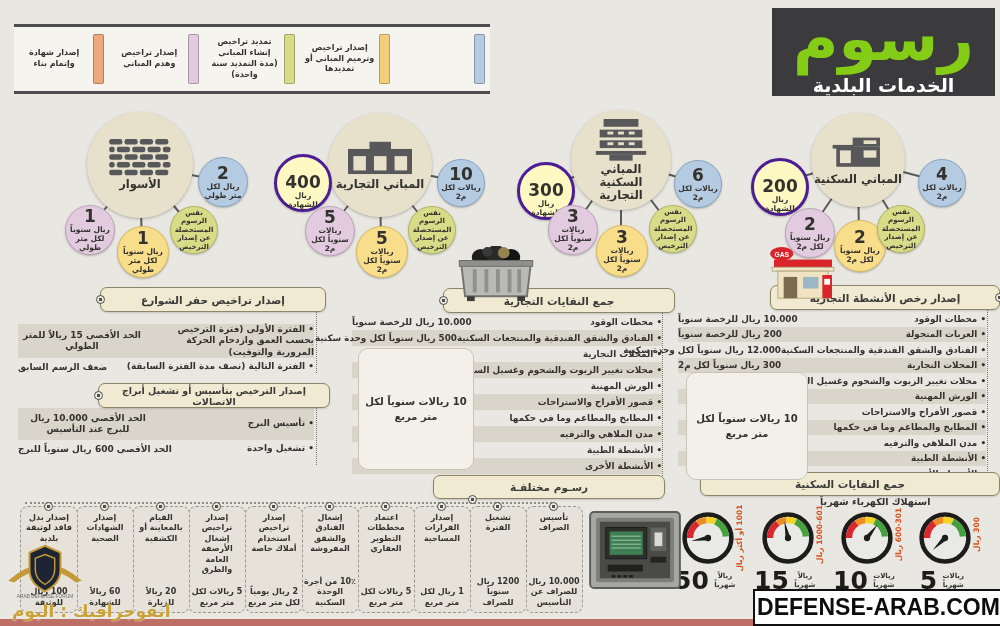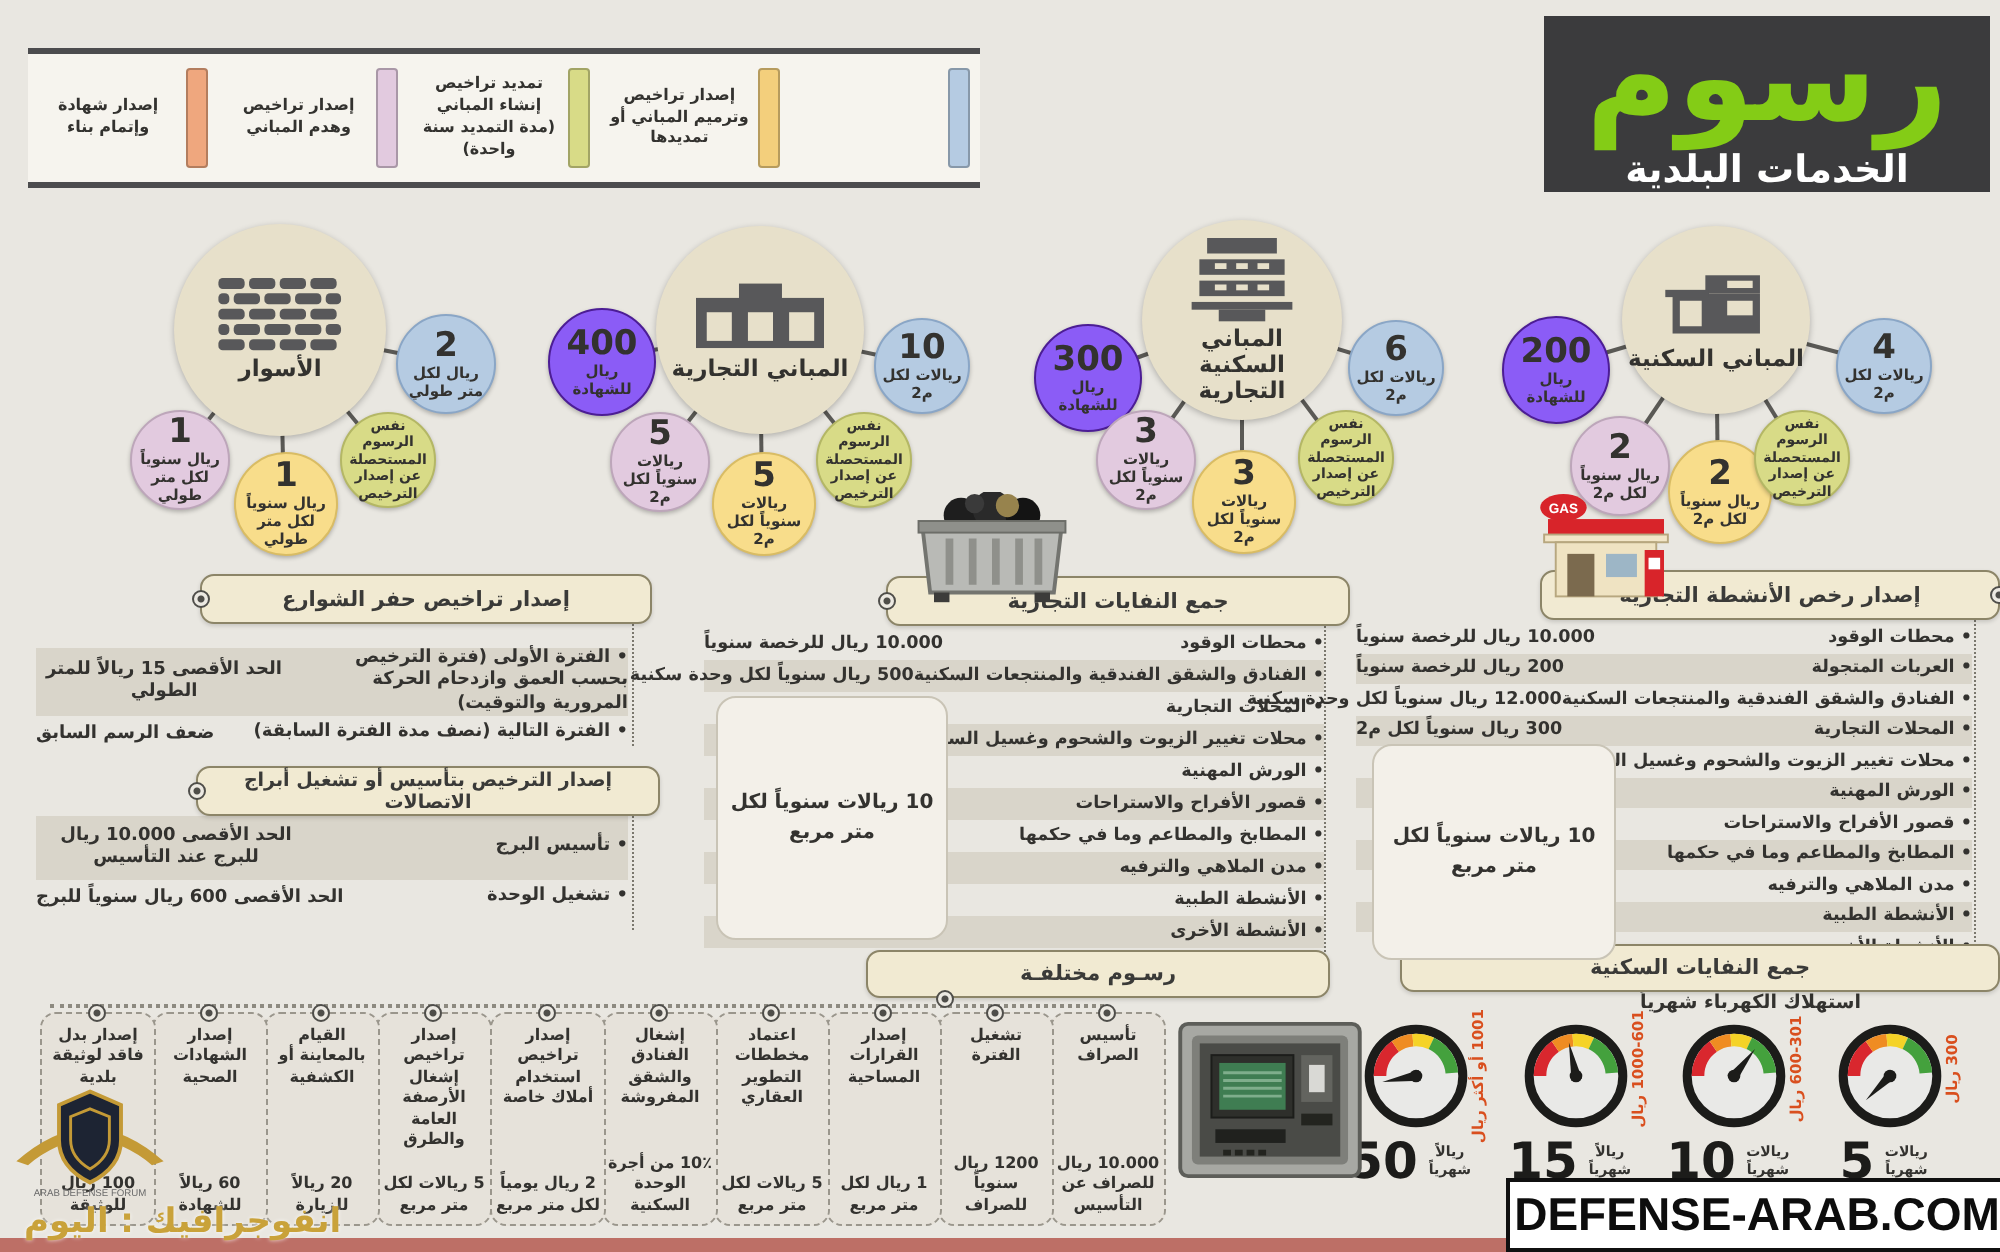--- a/index.html
+++ b/index.html
@@ -19,21 +19,21 @@
   
   .connectors{position:absolute;left:0;top:0;z-index:1;}
   .c{position:absolute;border-radius:50%;display:flex;flex-direction:column;align-items:center;
      justify-content:center;text-align:center;z-index:2;box-shadow:0 1px 2px rgba(0,0,0,.25);}
   .c b{font-size:17px;line-height:1;}
   .c span{font-size:7.5px;font-weight:bold;line-height:1.2;padding:0 3px;}
   .c.big{background:#e7e0ca;box-shadow:0 1px 3px rgba(0,0,0,.25);}
   .c.big .blabel{font-size:11.5px;font-weight:bold;line-height:1.1;margin-top:2px;}
   .bicon{width:62%;}
   .c.blue{background:#b5cbe2;border:1px solid #8aa6c6;}
-  .c.orange{background:#8b5cf6;border:1px solid #4c1d95;}
+  .c.orange{background:#fef9c3;border:3px solid #4c1d95;justify-content:flex-end;}
   .c.purple{background:#e2cadf;border:1px solid #bda6ba;}
   .c.yellow{background:#f8dd8b;border:1px solid #d9bc64;}
   .c.green{background:#d8db87;border:1px solid #b4b765;}
   .c.green span{font-size:7px;}
   
   .hdr{position:absolute;background:#f1ead2;border:1.5px solid #8c8568;border-radius:7px;
        font-weight:bold;font-size:10.5px;color:#3a3a38;text-align:center;display:flex;align-items:center;
        justify-content:center;z-index:3;padding:2px 6px;box-shadow:0 1px 2px rgba(0,0,0,.15);}
   .pin-r::after,.pin-l::after,.pin-b::after{content:"";position:absolute;width:7px;height:7px;border-radius:50%;
        border:1.5px solid #4f4e4a;background:radial-gradient(circle,#4f4e4a 0 1.5px,#ece9e2 2px);}
@@ -313,21 +313,21 @@
   <div class="hdr pin-r" style="left:98px;top:383px;width:218px;height:19px;font-size:9.5px">
     <span>إصدار الترخيص بتأسيس أو تشغيل أبراج الاتصالات</span>
   </div>
   <div class="vdots" style="left:316px;top:393px;height:72px"></div>
   <div class="kv" style="left:18px;top:408px;width:296px">
     <div class="row" style="min-height:32px">
       <span class="lab">تأسيس البرج</span>
       <span class="val" style="width:140px">الحد الأقصى 10.000 ريال للبرج عند التأسيس</span>
     </div>
     <div class="row" style="min-height:18px">
-      <span class="lab">تشغيل الوحدة</span>
+      <span class="lab">تشغيل واحدة</span>
       <span class="val">الحد الأقصى 600 ريال سنوياً للبرج</span>
     </div>
   </div>
 
   <svg class="icon-abs" style="left:440px;top:246px" width="112" height="58" viewBox="0 0 112 60">
     <circle cx="40" cy="12" r="9" fill="#1e1e1e"></circle>
       <circle cx="56" cy="9" r="10" fill="#2a2a2a"></circle>
     <circle cx="72" cy="12" r="9" fill="#141414"></circle>
       <circle cx="64" cy="7" r="6" fill="#97834d"></circle>
       <circle cx="47" cy="6" r="5" fill="#3a3a3a"></circle>

